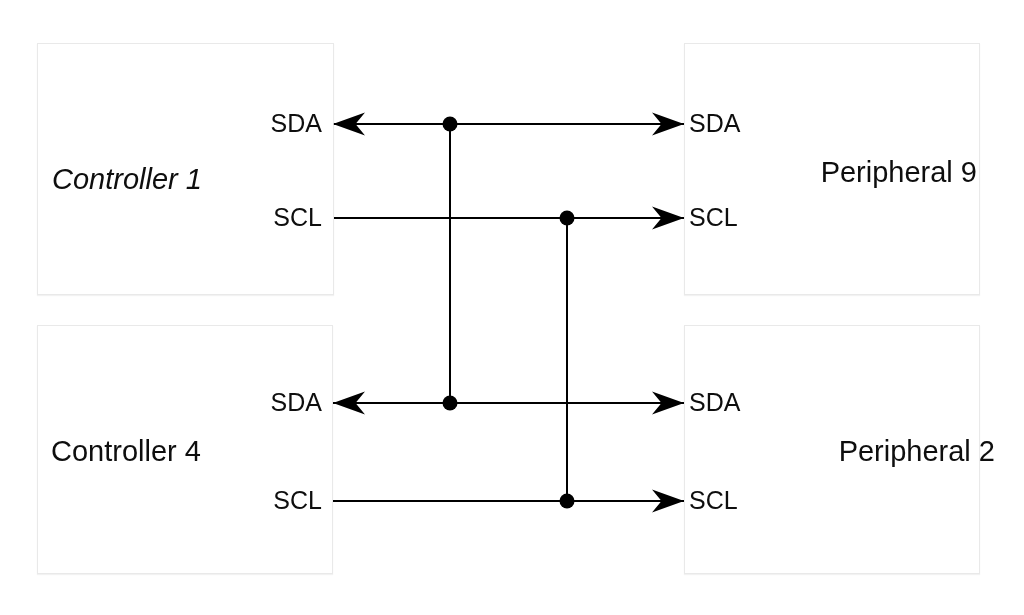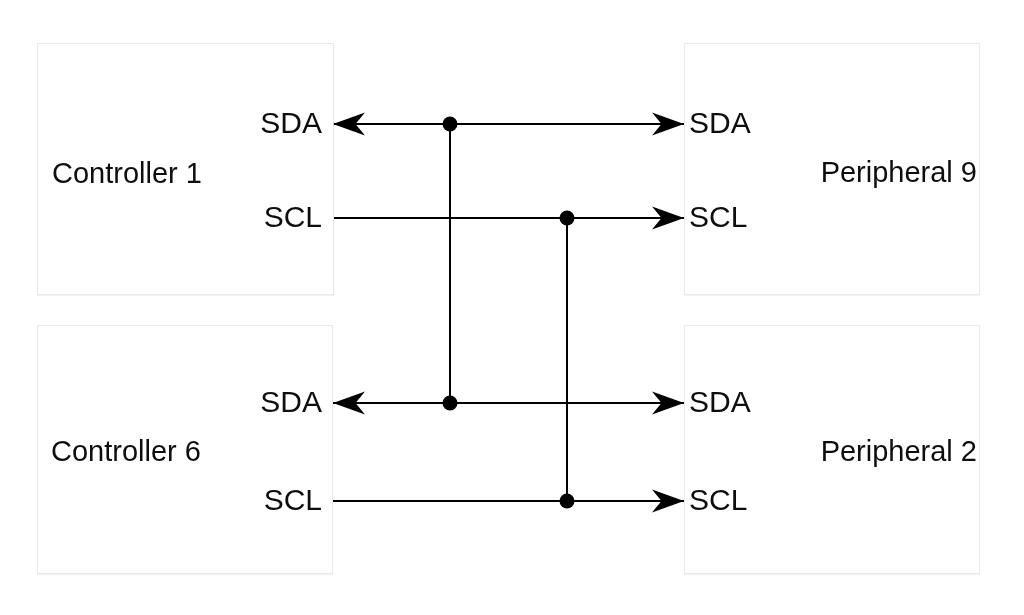--- a/index.html
+++ b/index.html
@@ -36,29 +36,29 @@
   }
 
   .blabel {
     position: absolute;
     transform: translateY(-52%);
     font-size: 29px;
     line-height: 1;
     white-space: nowrap;
     color: #0e0e0e;
   }
-  #l-c1 { left: 52px;  top: 174px; }
+  #l-c1 { left: 52px;  top: 180px; font-style: italic; }
   #l-p1 { right: 47px; top: 173px; }
   #l-c2 { left: 51px;  top: 452px; }
-  #l-p2 { right: 47px; top: 452px; }
+  #l-p2 { right: 29px; top: 452px; }
 
   .pin {
     position: absolute;
     transform: translateY(-52%);
-    font-size: 30px;
+    font-size: 25px;
     line-height: 1;
     white-space: nowrap;
     color: #0e0e0e;
   }
   .pin.pr { right: 702px; }  
   .pin.pl { left: 689px; }   
   #p-c1-sda { top: 124px; }
   #p-c1-scl { top: 218px; }
   #p-c2-sda { top: 403px; }
   #p-c2-scl { top: 501px; }
@@ -95,21 +95,21 @@
       <path d="M684,501 L652,489.5 L661.5,501 L652,512.5 Z"></path>
       <circle cx="450" cy="124" r="7.5"></circle>
       <circle cx="450" cy="403" r="7.5"></circle>
       <circle cx="567" cy="218" r="7.5"></circle>
       <circle cx="567" cy="501" r="7.5"></circle>
     </g>
   </svg>
 
   <span class="blabel" id="l-c1">Controller 1</span>
   <span class="blabel" id="l-p1">Peripheral 9</span>
-  <span class="blabel" id="l-c2">Controller 6</span>
+  <span class="blabel" id="l-c2">Controller 4</span>
   <span class="blabel" id="l-p2">Peripheral 2</span>
 
   <span class="pin pr" id="p-c1-sda">SDA</span>
   <span class="pin pr" id="p-c1-scl">SCL</span>
   <span class="pin pr" id="p-c2-sda">SDA</span>
   <span class="pin pr" id="p-c2-scl">SCL</span>
   <span class="pin pl" id="p-p1-sda">SDA</span>
   <span class="pin pl" id="p-p1-scl">SCL</span>
   <span class="pin pl" id="p-p2-sda">SDA</span>
   <span class="pin pl" id="p-p2-scl">SCL</span>

